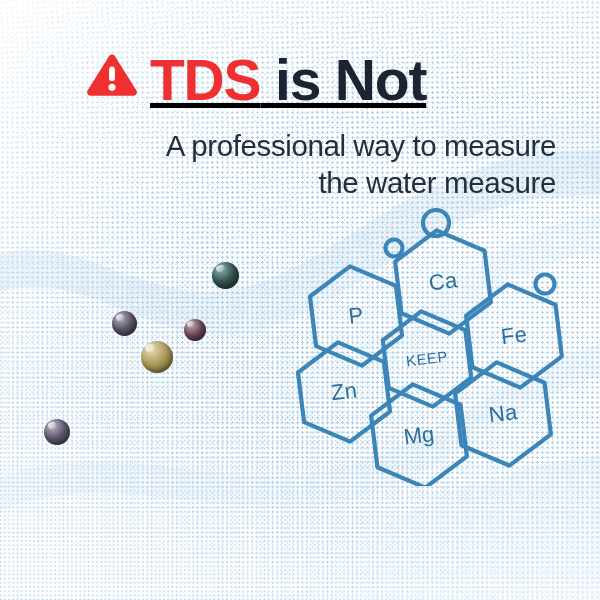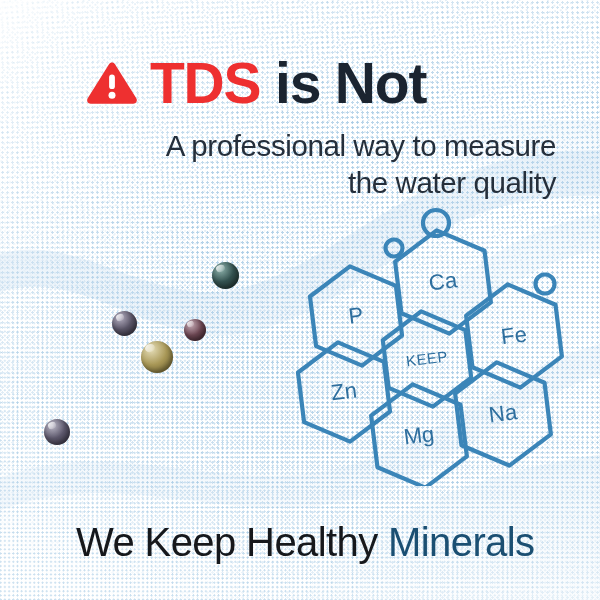--- a/index.html
+++ b/index.html
@@ -50,23 +50,23 @@
 
   
   .headline {
     position: absolute;
     left: 86px;
     top: 52px;
     width: 470px;
   }
   .title-row {
     display: flex;
-    align-items: center;
     gap: 12px;
     height: 62px;
+    text-decoration: underline;
   }
   .warn-icon {
     width: 52px;
     height: 46px;
     flex: 0 0 auto;
     display: block;
   }
   .title-text {
     font-size: 57px;
     font-weight: 700;
@@ -185,21 +185,21 @@
         <path d="M23.0 4.2 C24.4 1.9 27.6 1.9 29.0 4.2 L50.3 38.2 C51.8 40.6 50.1 43.7 47.3 43.7 L4.7 43.7 C1.9 43.7 0.2 40.6 1.7 38.2 Z" fill="#ee3030"></path>
         <rect x="23.1" y="14.5" width="5.8" height="14.6" rx="2.9" fill="#ffffff"></rect>
         <circle cx="26" cy="35.2" r="3.5" fill="#ffffff"></circle>
       </svg>
       <div class="title-text">
         <span class="t-red">TDS</span><span>&nbsp;</span><span class="t-dark">is Not</span>
       </div>
     </div>
     <div class="subtitle">
       <div>A professional way to measure</div>
-      <div>the water quality</div>
+      <div>the water measure</div>
     </div>
   </div>
 
   <div id="spheres-host">
       <div class="sphere" style="left: 212px; top: 262px; width: 27px; height: 27px; background: radial-gradient(circle at 32% 26%, rgb(143, 179, 173) 0%, rgb(51, 81, 79) 48%, rgb(33, 51, 47) 100%); box-shadow: rgba(0, 0, 0, 0.35) -2px -3px 5px inset;"></div>
       <div class="sphere" style="left: 112px; top: 311px; width: 25px; height: 25px; background: radial-gradient(circle at 32% 26%, rgb(182, 176, 194) 0%, rgb(90, 85, 103) 48%, rgb(55, 51, 63) 100%); box-shadow: rgba(0, 0, 0, 0.35) -2px -3px 5px inset;"></div>
       <div class="sphere" style="left: 184px; top: 319px; width: 22px; height: 22px; background: radial-gradient(circle at 32% 26%, rgb(194, 169, 179) 0%, rgb(109, 71, 83) 48%, rgb(67, 40, 49) 100%); box-shadow: rgba(0, 0, 0, 0.35) -2px -3px 5px inset;"></div>
       <div class="sphere" style="left: 141px; top: 341px; width: 32px; height: 32px; background: radial-gradient(circle at 32% 26%, rgb(229, 221, 184) 0%, rgb(169, 152, 87) 48%, rgb(111, 99, 48) 100%); box-shadow: rgba(0, 0, 0, 0.35) -2px -3px 5px inset;"></div>
       <div class="sphere" style="left: 44px; top: 419px; width: 26px; height: 26px; background: radial-gradient(circle at 32% 26%, rgb(188, 185, 200) 0%, rgb(93, 88, 108) 48%, rgb(57, 53, 69) 100%); box-shadow: rgba(0, 0, 0, 0.35) -2px -3px 5px inset;"></div>
     </div>
@@ -221,17 +221,14 @@
         <polygon class="hex-poly" points="208.66,166.39 256.53,186.71 262.87,238.32 221.34,269.61 173.47,249.29 167.13,197.68"></polygon>
         <text class="hex-label" x="215" y="219" transform="rotate(-7 215 218)">Na</text>
       </g>
     <g id="ring-host">
         <circle class="hex-ring" cx="148" cy="27" r="13" stroke-width="5"></circle>
         <circle class="hex-ring" cx="106" cy="52" r="8.5" stroke-width="4"></circle>
         <circle class="hex-ring" cx="257" cy="88" r="9.5" stroke-width="4.5"></circle>
       </g>
   </svg>
 
-  <div class="footer">
-    <span class="f-dark">We Keep Healthy</span><span>&nbsp;</span><span class="f-blue">Minerals</span>
-  </div>
 
 </div>
 
 </body></html>

